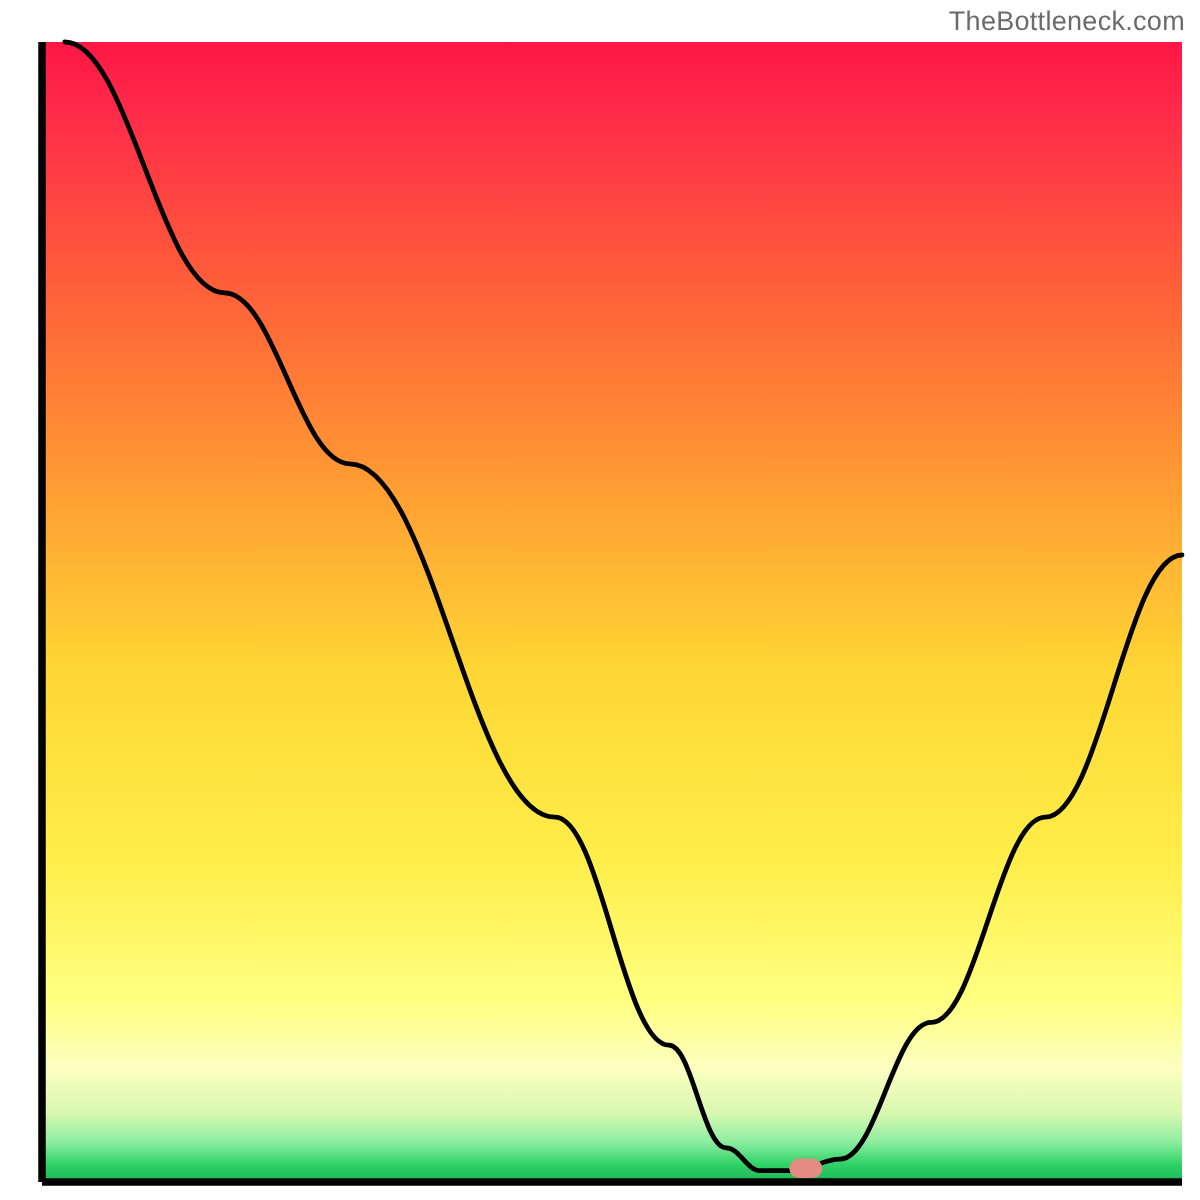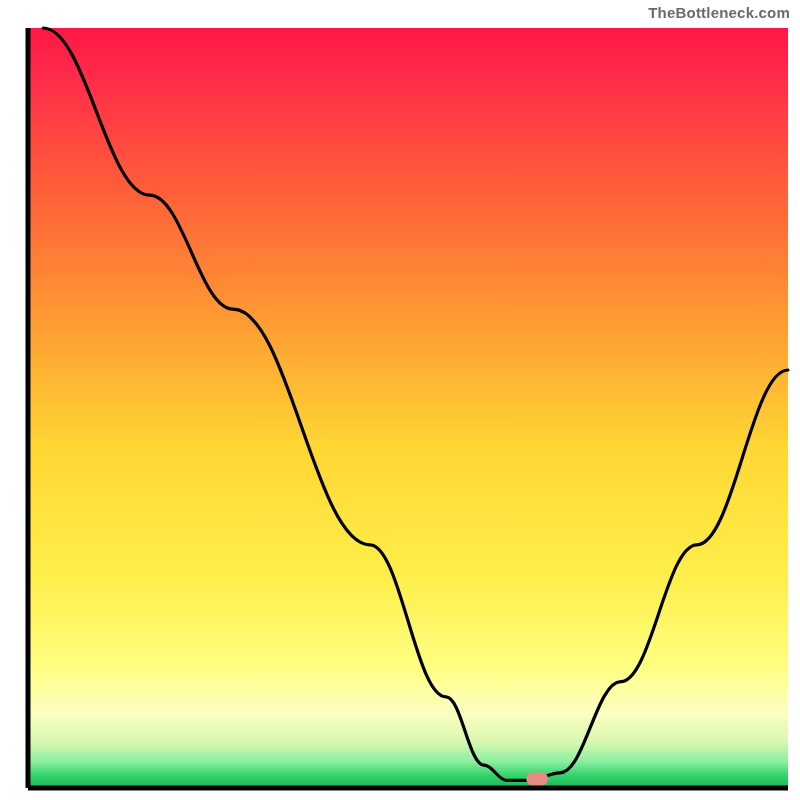--- a/index.html
+++ b/index.html
@@ -13,22 +13,22 @@
   .chart-container {
     position: relative;
     width: 800px;
     height: 800px;
   }
   .watermark {
     position: absolute;
     top: 4px;
     right: 10px;
     color: #6b6b6b;
-    font-size: 15px;
-    font-weight: 700;
+    font-size: 18px;
+    font-weight: 400;
     letter-spacing: 0.2px;
     z-index: 10;
   }
   svg {
     display: block;
   }
 </style>
 </head>
 <body>
 

